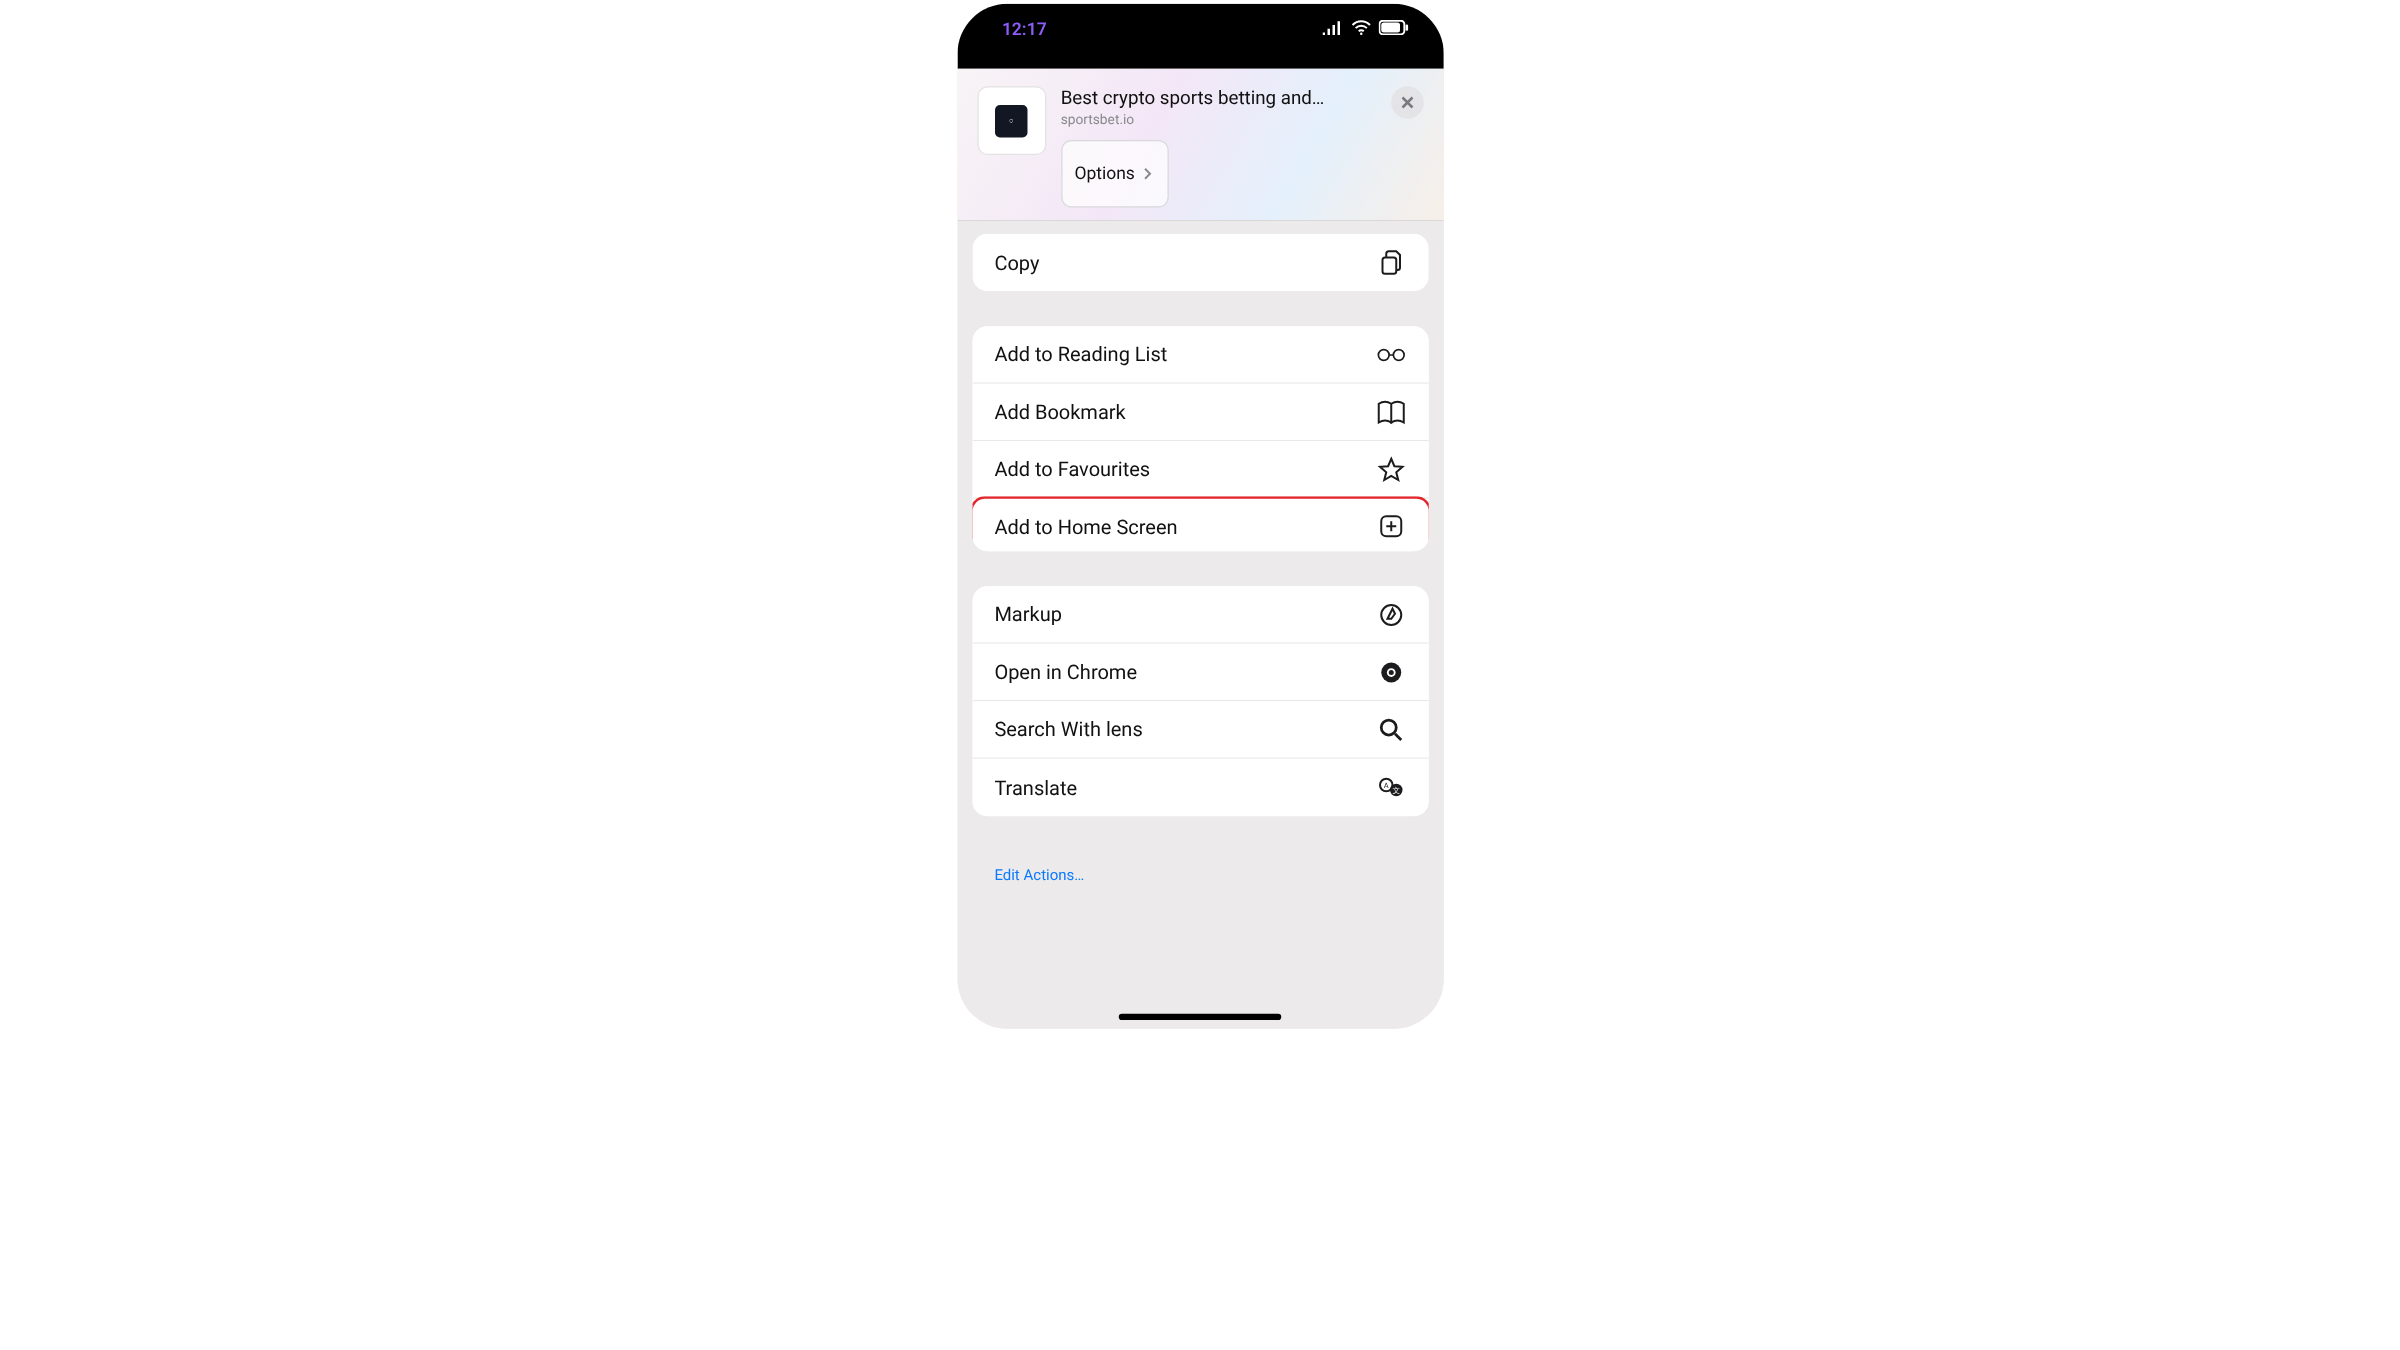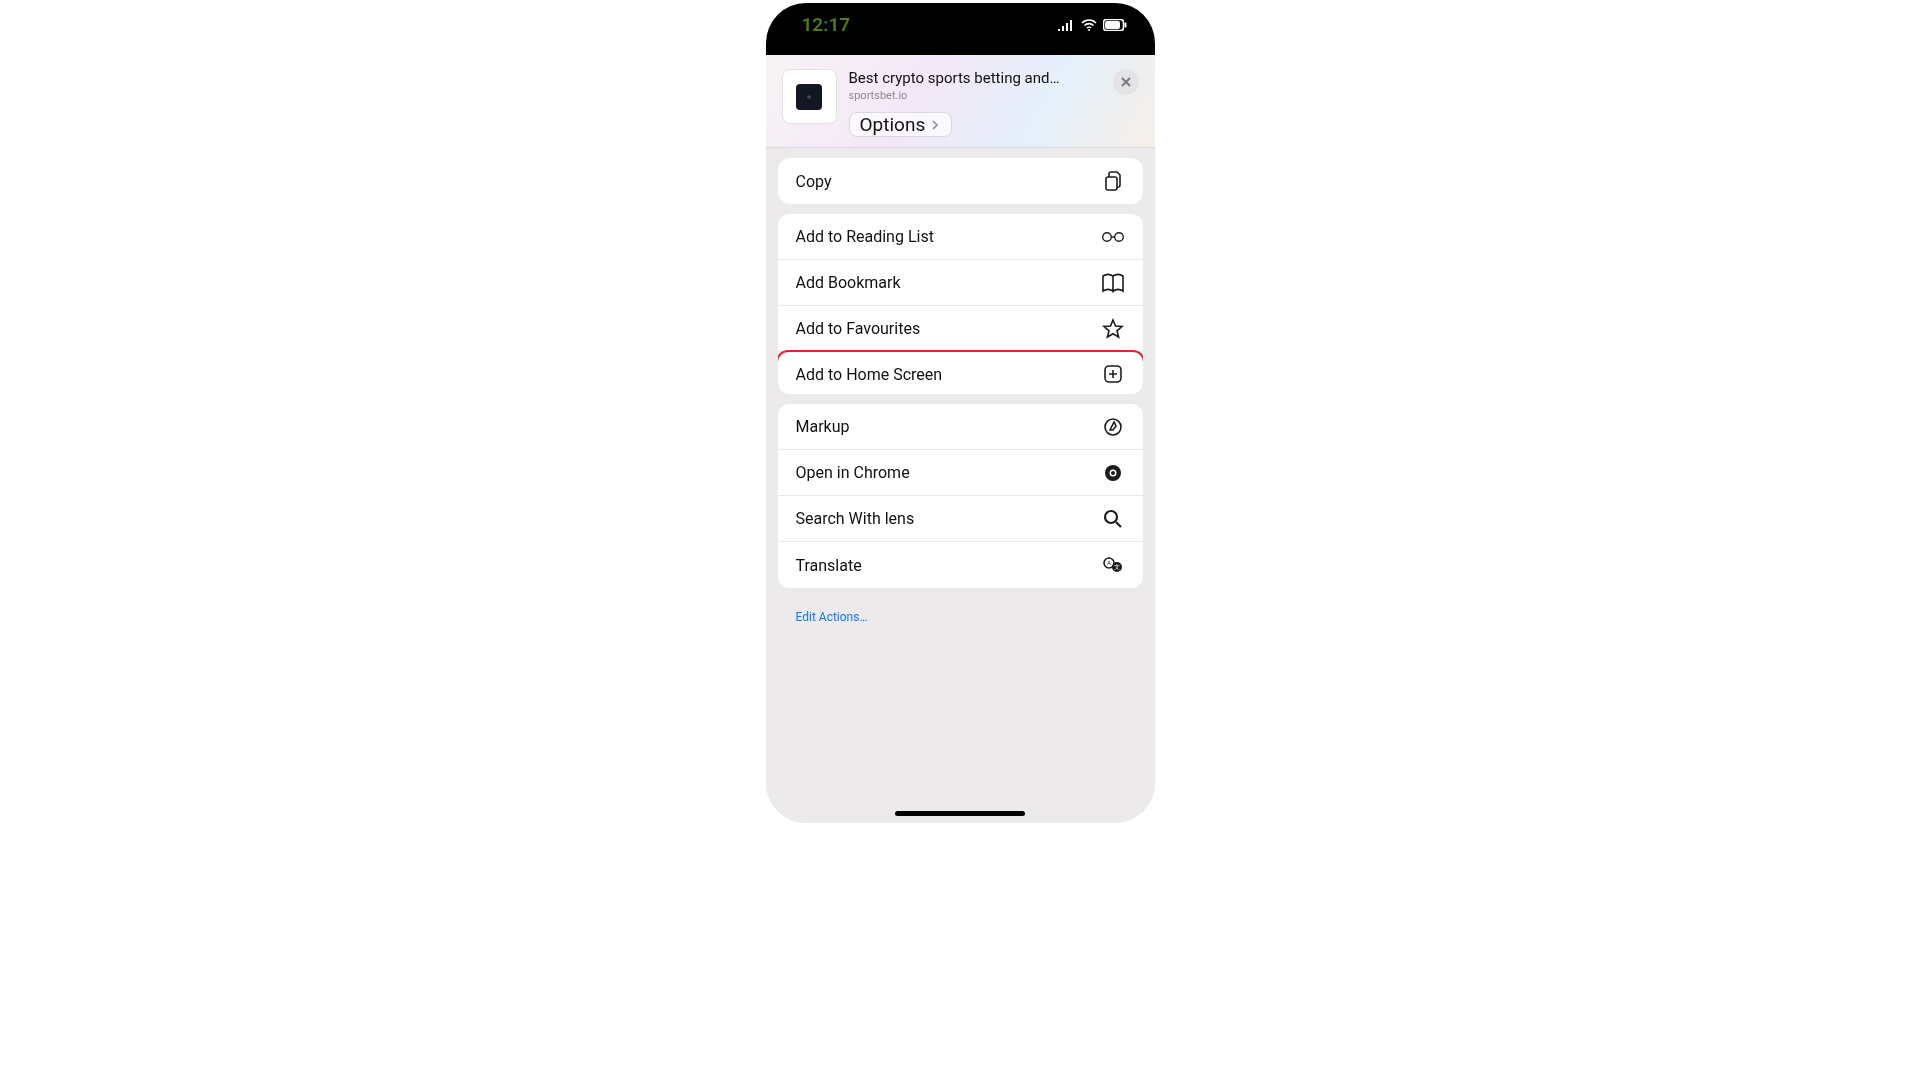--- a/index.html
+++ b/index.html
@@ -18,27 +18,27 @@
     background: #eceaea;
     border-radius: 40px;
     overflow: hidden;
     margin-top: 3px;
     position: relative;
     display: flex;
     flex-direction: column;
   }
   .status-bar {
     background: #000;
-    color: #4d7c0f;
+    color: #8b5cf6;
     height: 52px;
     display: flex;
     justify-content: space-between;
     align-items: center;
     padding: 0 28px 10px 36px;
-    font-size: 19px;
+    font-size: 14px;
     font-weight: 600;
   }
   .status-icons { display: flex; gap: 6px; align-items: center; }
   .header {
     background: linear-gradient(120deg, #f8f4f6 0%, #f3e7f7 40%, #e4f0fb 70%, #f7efe8 100%);
     padding: 14px 16px 10px;
     display: flex;
     align-items: flex-start;
     gap: 12px;
     border-bottom: 1px solid #d9d9d9;
@@ -58,41 +58,41 @@
     color:#fff; font-size:6px;
   }
   .header-text { flex: 1; }
   .header-title { font-weight: 400; font-size: 15px; color: #111; }
   .header-sub { font-size: 11px; color: #8a8a8e; margin-top: 2px; }
   .options-btn {
     display: inline-flex; align-items: center;
     background: rgba(255,255,255,0.7);
     border: 1px solid #d8d8dc;
     border-radius: 8px;
-    padding: 0 10px;
-    font-size: 19px;
+    padding: 18px 10px;
+    font-size: 14px;
     color: #111;
     margin-top: 10px;
   }
   .close-btn {
     width: 26px; height: 26px;
     background: #e4e4e7;
     border-radius: 50%;
     display: flex; align-items:center; justify-content:center;
   }
   .sheet-body {
     flex: 1;
     background: #eceaea;
     padding: 10px 12px 8px;
     overflow-y: auto;
   }
   .group {
     background: #fff;
     border-radius: 12px;
-    margin-bottom: 10px;
+    margin-bottom: 28px;
     overflow: hidden;
   }
   .row {
     display: flex;
     align-items: center;
     justify-content: space-between;
     height: 46px;
     padding: 0 18px;
     font-size: 16px;
     color: #111;

